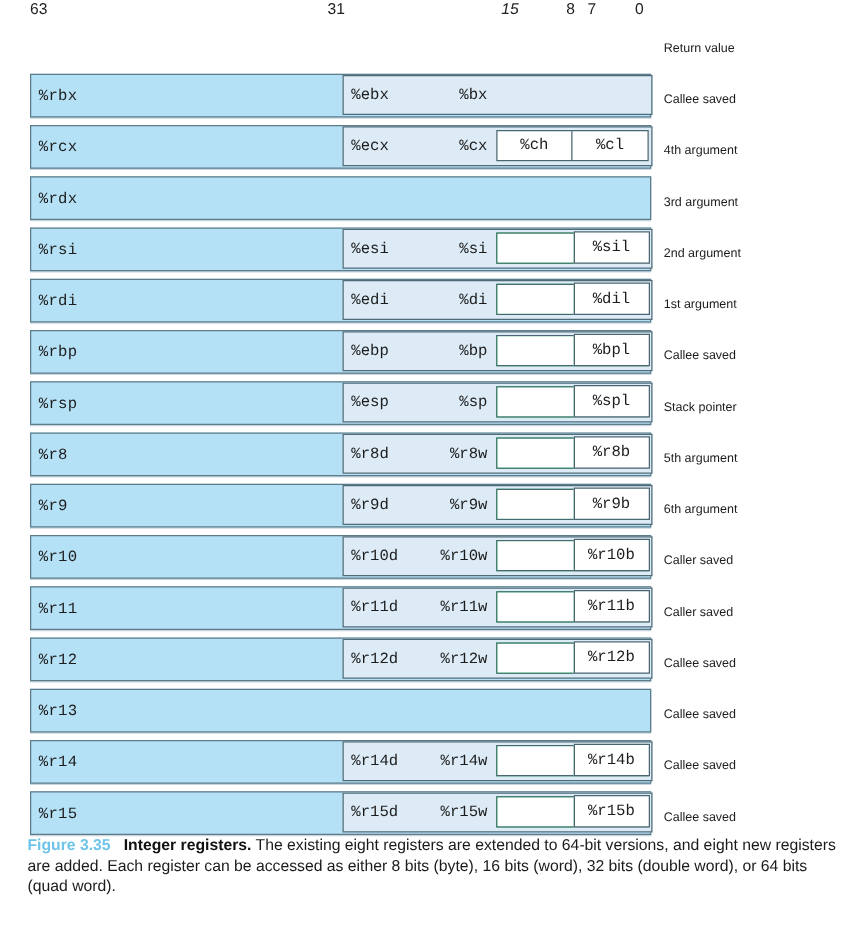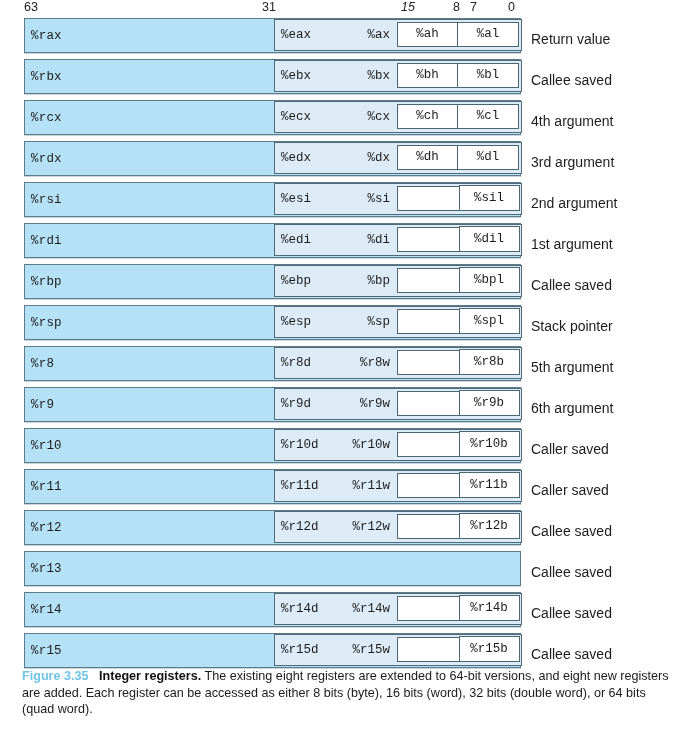--- a/index.html
+++ b/index.html
@@ -99,21 +99,21 @@
   .bar16.lowonly .byte.lo{
     border:1.5px solid #4a6672;
     margin:-1.5px -1.5px -1.5px 0;
     background:#ffffff;
   }
 
   
   .desc{
     position:absolute;left:531px;top:50%;
     transform:translateY(-50%);
-    font-size:14px;color:#1d1d1d;
+    font-size:10px;color:#1d1d1d;
     white-space:nowrap;
     text-align:center;
   }
 
   
   .caption{
     position:absolute;left:22px;right:18px;top:668px;
     font-size:12.6px;line-height:16.5px;color:#1b1b1b;
   }
   .caption .fignum{color:#6fc4e8;font-weight:bold;}
@@ -128,43 +128,28 @@
     <span class="bit-63">63</span>
     <span class="bit-31">31</span>
     <span class="bit-15">15</span>
     <span class="bit-8">8</span>
     <span class="bit-7">7</span>
     <span class="bit-0">0</span>
   </div>
 
   <div class="rows" id="rows">
       <div class="row">
-        <div class="bar64">
-          <span class="lbl64">%rax</span>
-          <div class="bar32">
-            <span class="lbl32">%eax</span>
-            <span class="lbl16">%ax</span>
-            <div class="bar16">
-              <div class="byte hi">%ah</div>
-              <div class="byte lo">%al</div>
-            </div>
-          </div>
-        </div>
         <div class="desc">Return value</div>
       </div>
       <div class="row">
         <div class="bar64">
           <span class="lbl64">%rbx</span>
           <div class="bar32">
             <span class="lbl32">%ebx</span>
             <span class="lbl16">%bx</span>
-            <div class="bar16">
-              <div class="byte hi">%bh</div>
-              <div class="byte lo">%bl</div>
-            </div>
           </div>
         </div>
         <div class="desc">Callee saved</div>
       </div>
       <div class="row">
         <div class="bar64">
           <span class="lbl64">%rcx</span>
           <div class="bar32">
             <span class="lbl32">%ecx</span>
             <span class="lbl16">%cx</span>
@@ -172,28 +157,20 @@
               <div class="byte hi">%ch</div>
               <div class="byte lo">%cl</div>
             </div>
           </div>
         </div>
         <div class="desc">4th argument</div>
       </div>
       <div class="row">
         <div class="bar64">
           <span class="lbl64">%rdx</span>
-          <div class="bar32">
-            <span class="lbl32">%edx</span>
-            <span class="lbl16">%dx</span>
-            <div class="bar16">
-              <div class="byte hi">%dh</div>
-              <div class="byte lo">%dl</div>
-            </div>
-          </div>
         </div>
         <div class="desc">3rd argument</div>
       </div>
       <div class="row">
         <div class="bar64">
           <span class="lbl64">%rsi</span>
           <div class="bar32">
             <span class="lbl32">%esi</span>
             <span class="lbl16">%si</span>
             <div class="bar16 lowonly">

